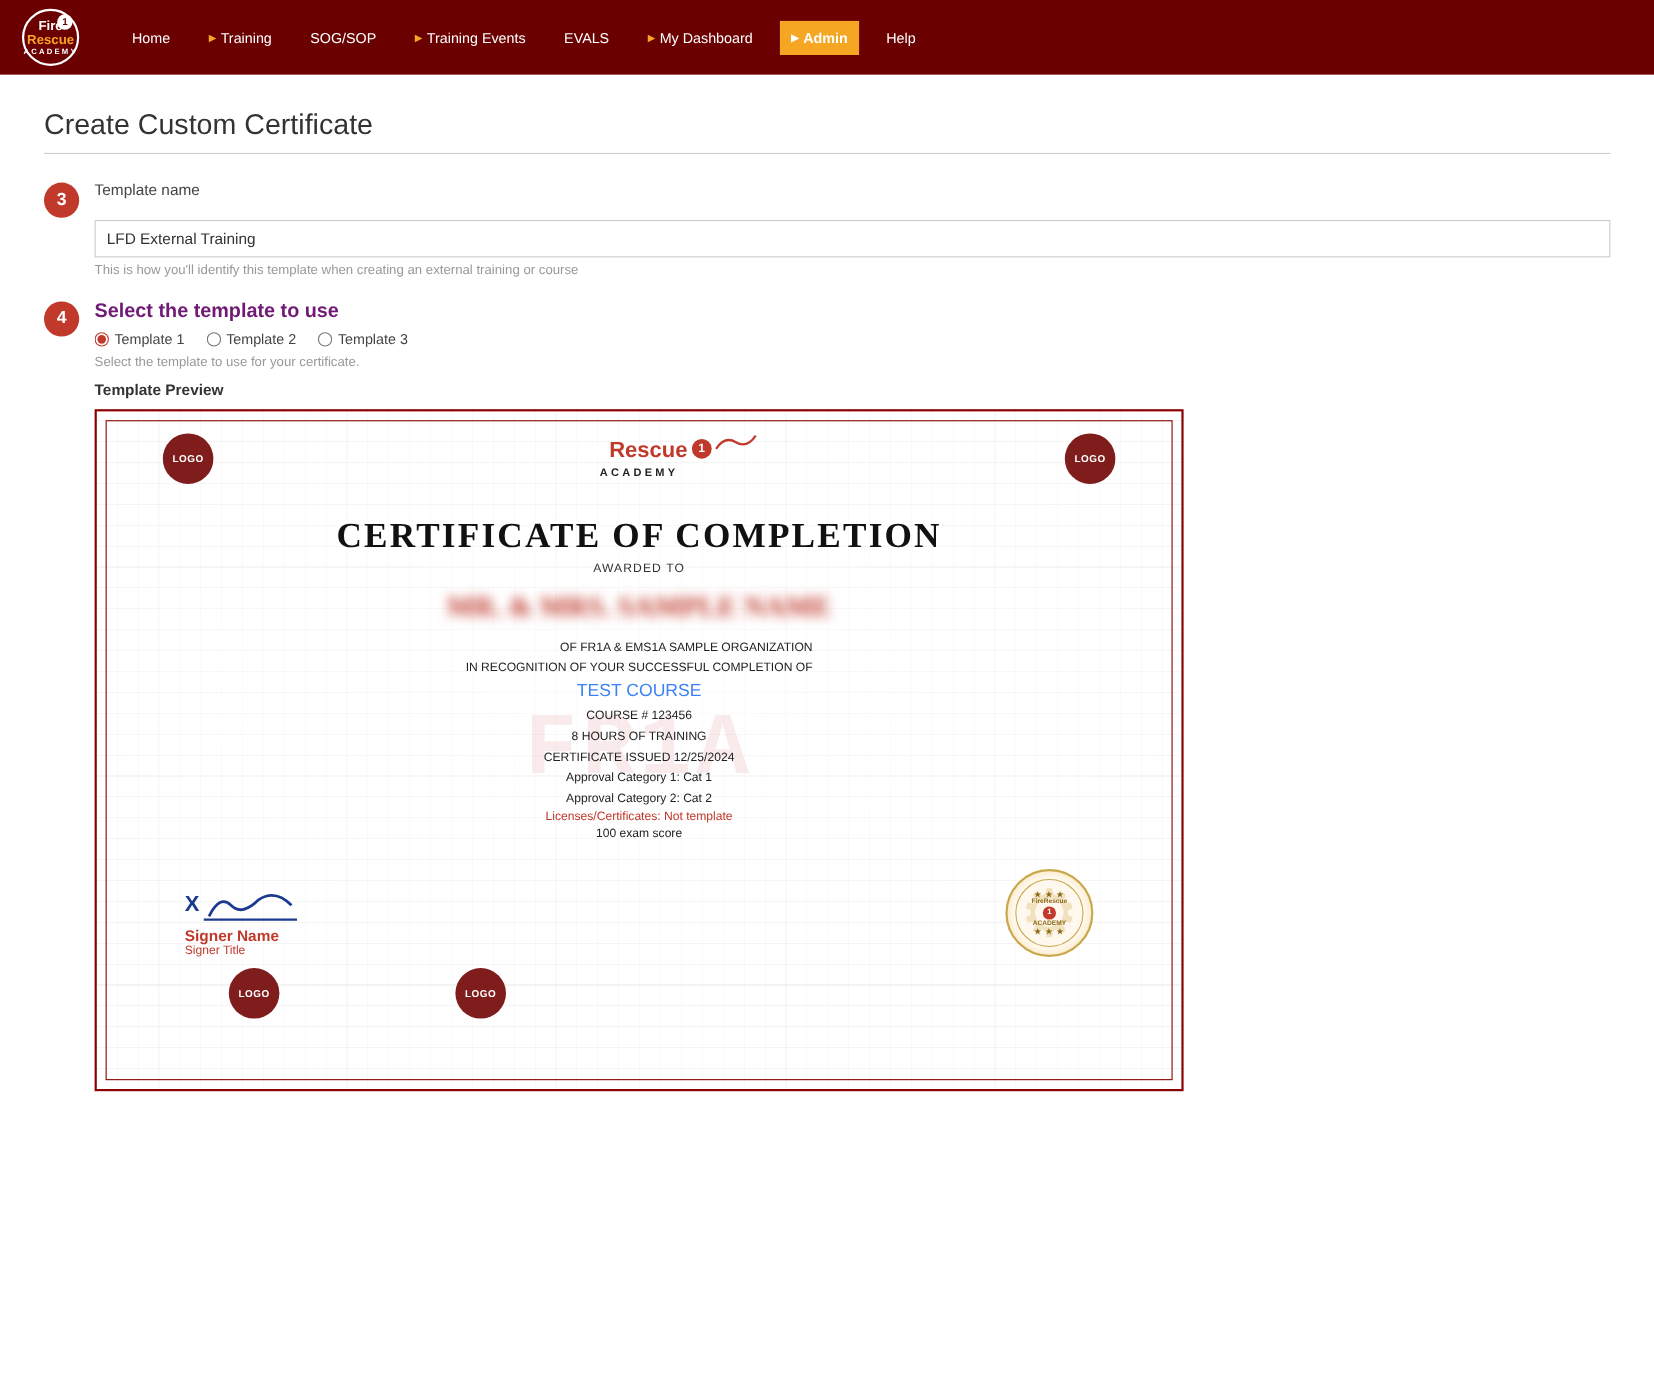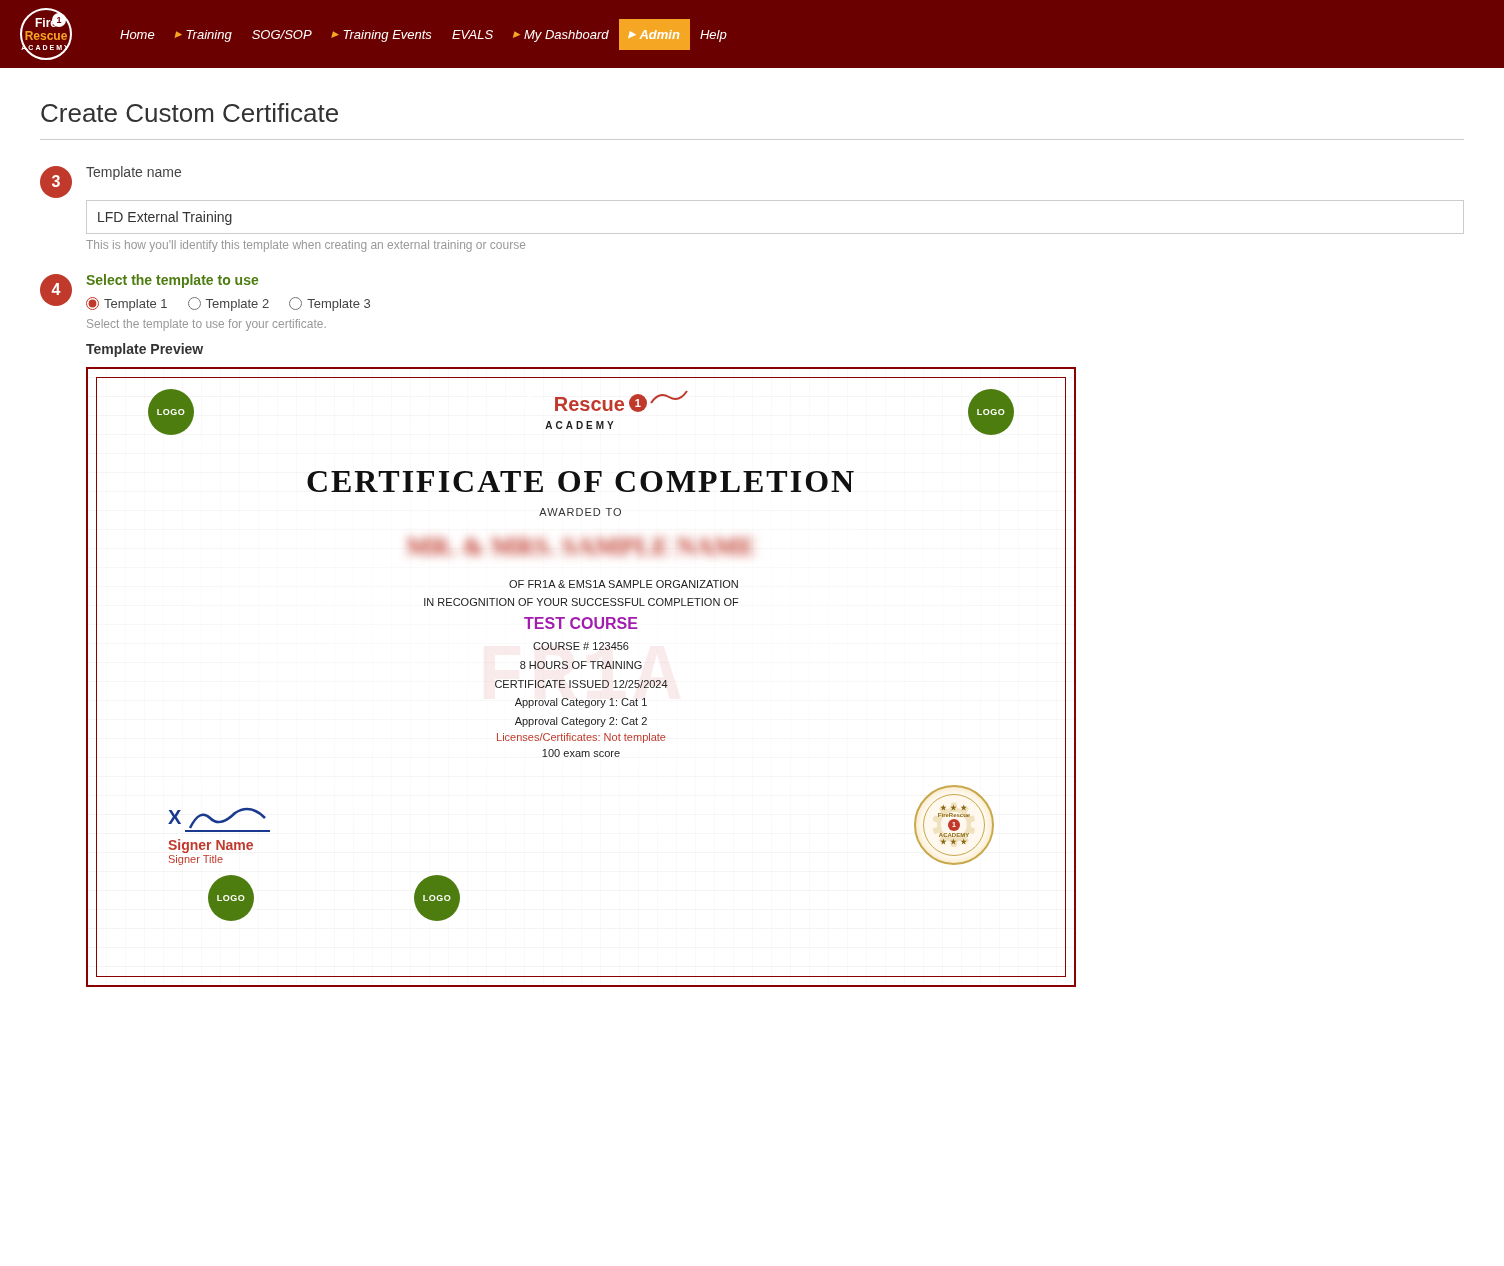--- a/index.html
+++ b/index.html
@@ -13,21 +13,21 @@
       height: 68px;
       padding: 0 20px;
       gap: 0;
     }
     .nav-logo {
       display: flex;
       align-items: center;
       margin-right: 30px;
     }
 
-    .nav-items { display: flex; align-items: center; gap: 0; font-style: italic; }
+    .nav-items { display: flex; align-items: center; gap: 15px; }
     .nav-item {
       color: #fff;
       font-size: 13px;
       padding: 8px 10px;
       cursor: pointer;
       white-space: nowrap;
       display: flex; align-items: center; gap: 4px;
       text-decoration: none;
     }
     .nav-item.active { background: #f5a623; color: #fff; font-weight: 700; }
@@ -59,21 +59,21 @@
       flex-shrink: 0; margin-top: 2px;
     }
     .step-content { flex: 1; }
     .step-label { font-size: 14px; color: #444; margin-bottom: 20px; }
     .template-name-input {
       width: 100%; border: 1px solid #ccc; padding: 8px 10px;
       font-size: 14px; color: #333; outline: none;
     }
     .input-hint { font-size: 12px; color: #999; margin-top: 4px; }
 
-    .step4-title { font-size: 14px; font-weight: 700; color: #4d7c0f; margin-bottom: 8px; }
+    .step4-title { font-size: 18px; font-weight: 700; color: #701a75; margin-bottom: 8px; }
     .radio-group { display: flex; gap: 20px; margin-bottom: 6px; align-items: center; }
     .radio-option { display: flex; align-items: center; gap: 5px; font-size: 13px; color: #444; cursor: pointer; }
     .radio-option input { accent-color: #c0392b; }
     .select-hint { font-size: 12px; color: #999; margin-top: 4px; }
 
     
     .template-preview-label {
       font-size: 14px; font-weight: 700; color: #333; margin-bottom: 10px; margin-top: 10px;
     }
     .certificate-container {
@@ -125,21 +125,21 @@
       display: flex; flex-direction: column; align-items: center;
       padding: 20px 60px 20px 60px;
     }
 
     
     .cert-logo-row {
       width: 100%; display: flex; justify-content: space-between; align-items: center;
       margin-bottom: 10px;
     }
     .cert-logo-pill {
-      background: #4d7c0f; color: #fff; border-radius: 50%;
+      background: #7f1d1d; color: #fff; border-radius: 50%;
       width: 46px; height: 46px; font-size: 9px; font-weight: 700;
       display: flex; align-items: center; justify-content: center;
       letter-spacing: 0.5px;
     }
     .cert-fr-logo {
       display: flex; flex-direction: column; align-items: center;
     }
 
     
     .cert-title {
@@ -170,21 +170,21 @@
       z-index: 0;
       white-space: nowrap;
       font-family: Arial, sans-serif;
     }
 
     .cert-org-text {
       font-size: 11px; color: #222; text-align: right; line-height: 1.6;
       margin-bottom: 4px;
     }
     .cert-course-name {
-      font-size: 16px; font-weight: 700; color: #a21caf;
+      font-size: 16px; font-weight: 400; color: #3b82f6;
       text-align: center; margin-bottom: 4px;
     }
     .cert-course-details {
       font-size: 11px; color: #222; text-align: center; line-height: 1.7;
     }
     .cert-licenses {
       font-size: 11px; color: #c0392b; text-align: center; margin-bottom: 4px;
     }
     .cert-exam-score {
       font-size: 11px; color: #222; text-align: center; margin-bottom: 16px;

